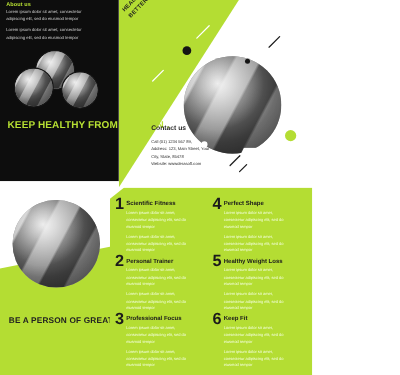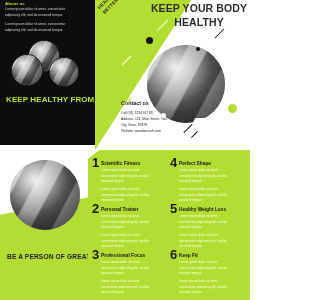--- a/index.html
+++ b/index.html
@@ -215,21 +215,20 @@
   <div class="lower-left-white"></div>
   <div class="green-block"></div>
   <div class="circ" id="circ-woman">
     <div class="ph"></div>
   </div>
   <div class="strength-text">BE A PERSON OF GREAT PHYSICAL STRENGTH.</div>
 
   <div class="green-diag"></div>
   <div class="diag-label">HEALTHY BODY MAKES A BETTER LIFE</div>
 
-  <div class="headline">KEEP YOUR BODY HEALTHY</div>
 
   <div class="circ" id="circ-hero">
     <div class="ph"></div>
   </div>
 
   <div class="white-wedge"></div>
   <div class="white-wedge-2"></div>
 
   <div class="contact-head">Contact us</div>
   <div class="contact-lines">

